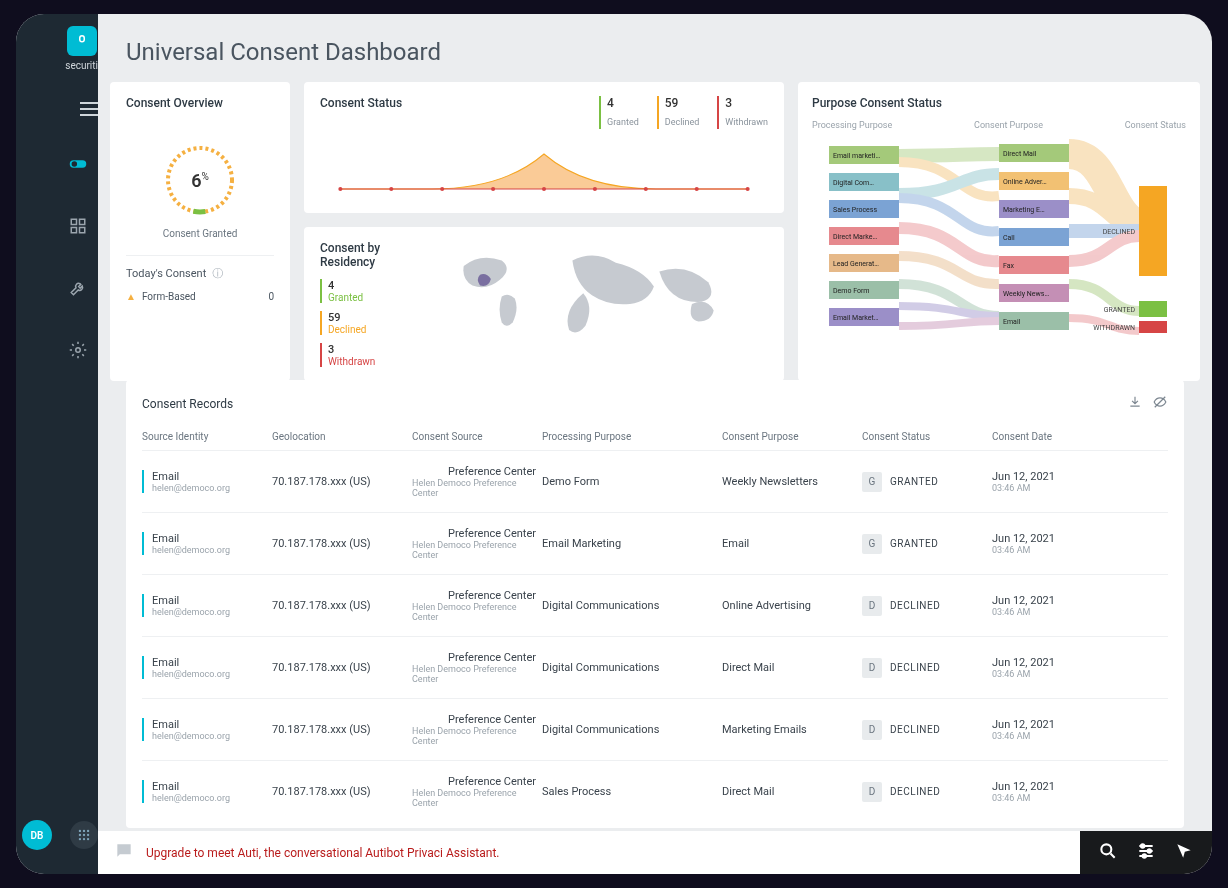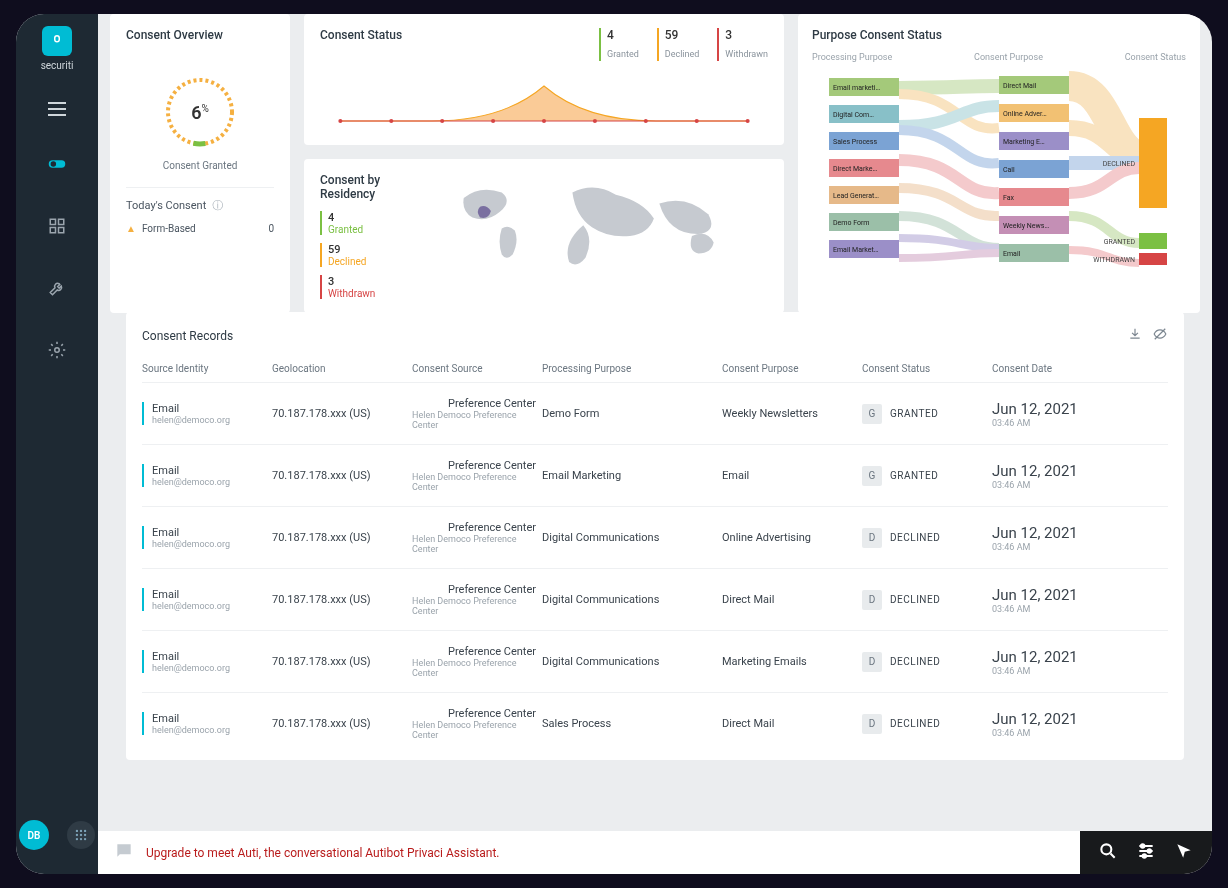--- a/index.html
+++ b/index.html
@@ -18,21 +18,21 @@
   border-radius: 28px;
   overflow: hidden;
   display: flex;
 }
 
 .sidebar {
   width: 82px;
   background: #1e2933;
   display: flex;
   flex-direction: column;
-  align-items: center;
+  align-items: flex-end;
   padding-top: 12px;
   position: relative;
 }
 .sidebar-brand {
   display: flex;
   flex-direction: column;
   align-items: center;
   color: #fff;
   margin-bottom: 12px;
 }
@@ -294,21 +294,21 @@
 }
 .chip-letter {
   width: 20px; height: 20px;
   background: #e8ebed;
   color: #6b7680;
   font-size: 10px;
   display: flex; align-items: center; justify-content: center;
   border-radius: 2px;
 }
 .status-txt { font-size: 10px; letter-spacing: 0.5px; }
-.cell-date .prim { font-size: 15px; color: #3a434c; }
+.cell-date .prim { font-size: 11px; color: #3a434c; }
 .cell-date .sec { font-size: 9px; color: #9aa3ab; }
 
 .chat-bar {
   margin-top: auto;
   display: flex;
   align-items: stretch;
 }
 .chat-input {
   flex: 1;
   background: #fff;
@@ -390,20 +390,21 @@
             <circle cx="19" cy="12" r="2"></circle>
             <circle cx="5" cy="19" r="2"></circle>
             <circle cx="12" cy="19" r="2"></circle>
             <circle cx="19" cy="19" r="2"></circle>
           </svg>
       </div>
     </div>
   </div>
 
   <div class="main">
+    <div class="page-title">Universal Consent Dashboard</div>
 
     <div class="dashboard">
 
       <div class="card consent-overview">
         <div class="card-title">Consent Overview</div>
         <div class="gauge-wrap">
           <div class="gauge">
             <svg width="80" height="80" viewBox="0 0 80 80">
               <circle cx="40" cy="40" r="32" fill="none" stroke="#f5b041" stroke-width="4" stroke-dasharray="3 3"></circle>
               <circle cx="40" cy="40" r="32" fill="none" stroke="#7bc043" stroke-width="5" stroke-dasharray="12 189" stroke-dashoffset="-95" transform="rotate(-90 40 40)"></circle>

